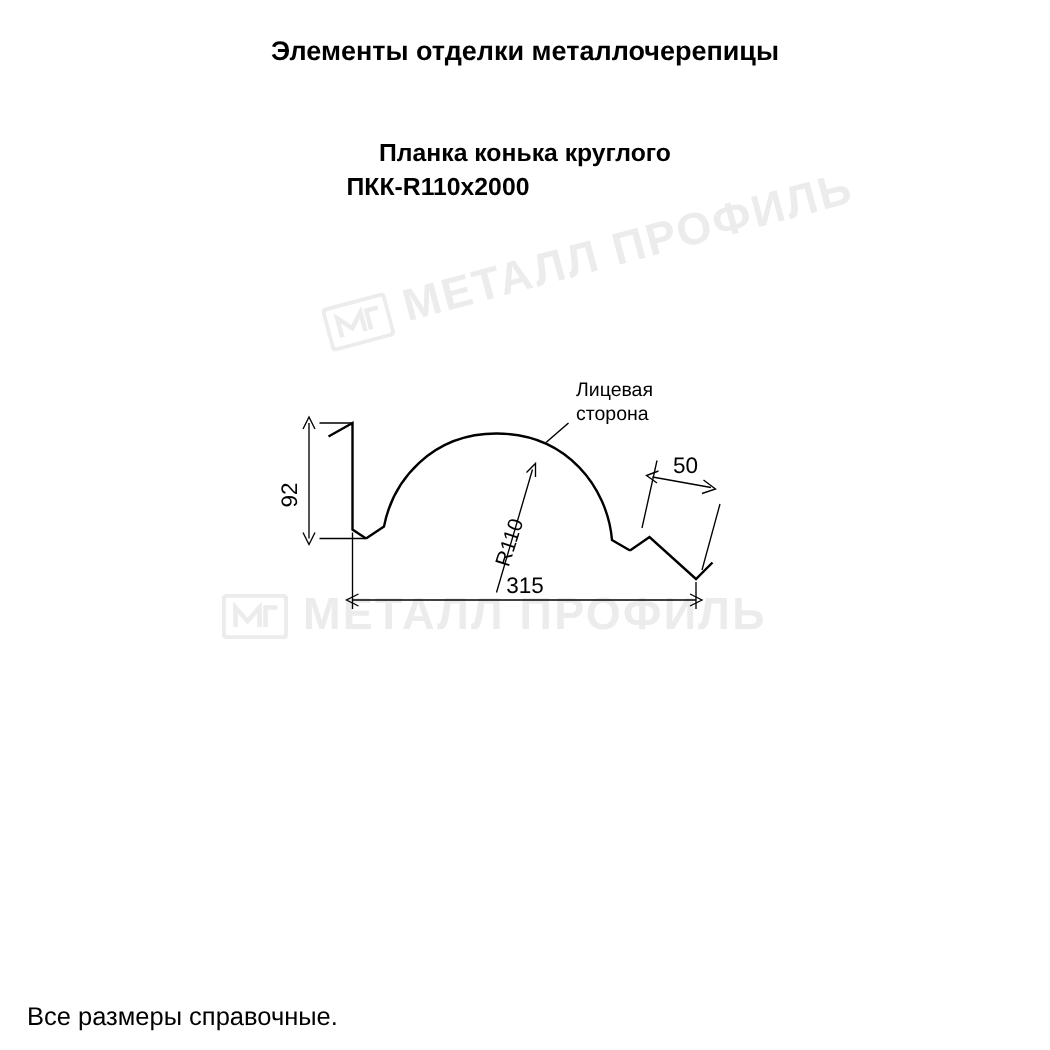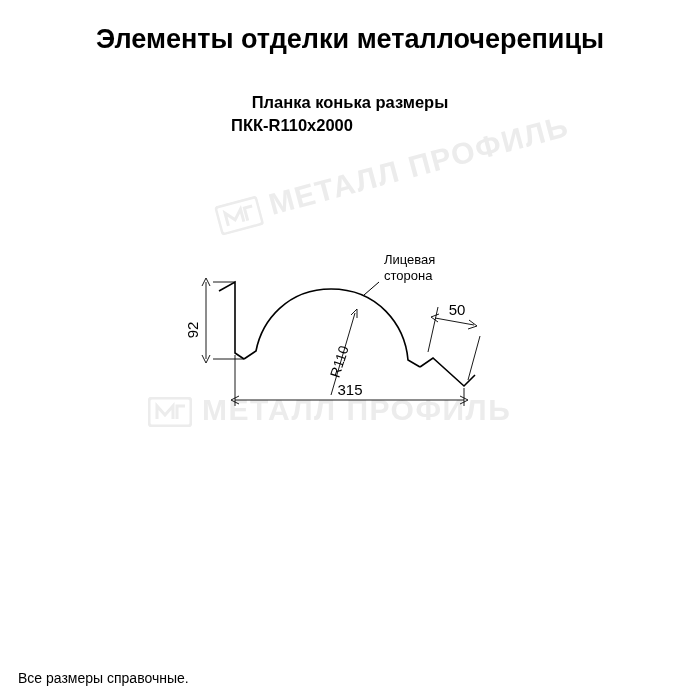--- a/index.html
+++ b/index.html
@@ -20,21 +20,21 @@
     inset: 0;
     width: 700px;
     height: 700px;
   }
   .title {
     position: absolute;
     top: 24px;
     left: 0;
     width: 700px;
     text-align: center;
-    font-size: 27px;
+    font-size: 18px;
     font-weight: bold;
     letter-spacing: 0px;
     white-space: nowrap;
   }
   .subtitle1 {
     position: absolute;
     top: 93px;
     left: 0;
     width: 700px;
     text-align: center;
@@ -54,21 +54,21 @@
     position: absolute;
     top: 170px;
     left: 0;
     width: 636px;
     height: 290px;
   }
   .footer {
     position: absolute;
     left: 18px;
     bottom: 12px;
-    font-size: 14px;
+    font-size: 17px;
     line-height: 20px;
   }
   .footer div {
     white-space: nowrap;
   }
   .wm {
     position: absolute;
     font-family: "Liberation Sans", sans-serif;
     font-weight: bold;
     color: #ececec;
@@ -118,21 +118,21 @@
     <span class="wm-logo">
       <svg width="44" height="30" viewBox="0 0 44 30">
         <rect x="1" y="1" width="42" height="28" rx="3" fill="none" stroke="#ececec" stroke-width="3"></rect>
         <path d="M9 22 L9 9 L17 18 L25 9 L25 22" fill="none" stroke="#ececec" stroke-width="3"></path>
         <path d="M29 22 L29 9 L37 9" fill="none" stroke="#ececec" stroke-width="3"></path>
       </svg>
     </span><span>МЕТАЛЛ ПРОФИЛЬ</span>
   </div>
 
   <div class="title">Элементы отделки металлочерепицы</div>
-  <div class="subtitle1">Планка конька размеры</div>
+  <div class="subtitle1">Планка конька круглого</div>
   <div class="subtitle2">ПКК-R110х2000</div>
 
   <div class="drawing">
     <svg width="700" height="290" viewBox="0 0 700 290">
 
       <g fill="none" stroke="#000000" stroke-width="1.6" stroke-linejoin="miter">
 
         <path d="M219 121 L235 112 L235 183 L244 189"></path>
 
         <path d="M244 189 L256 181 C262 150 288 119 331 119 C378 119 405 155 408 190 L420 197"></path>

